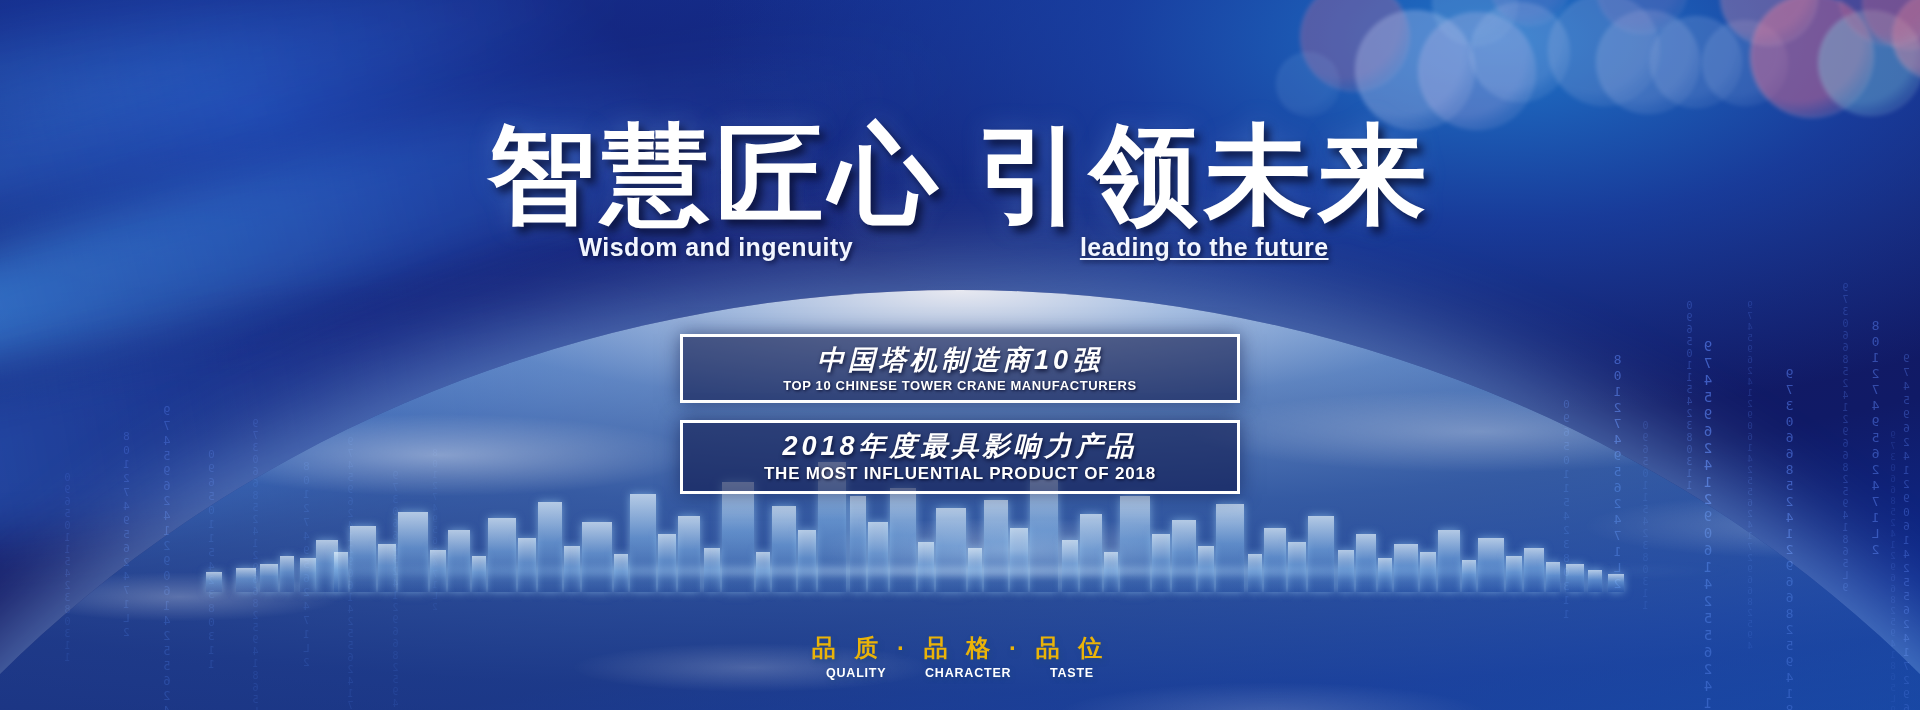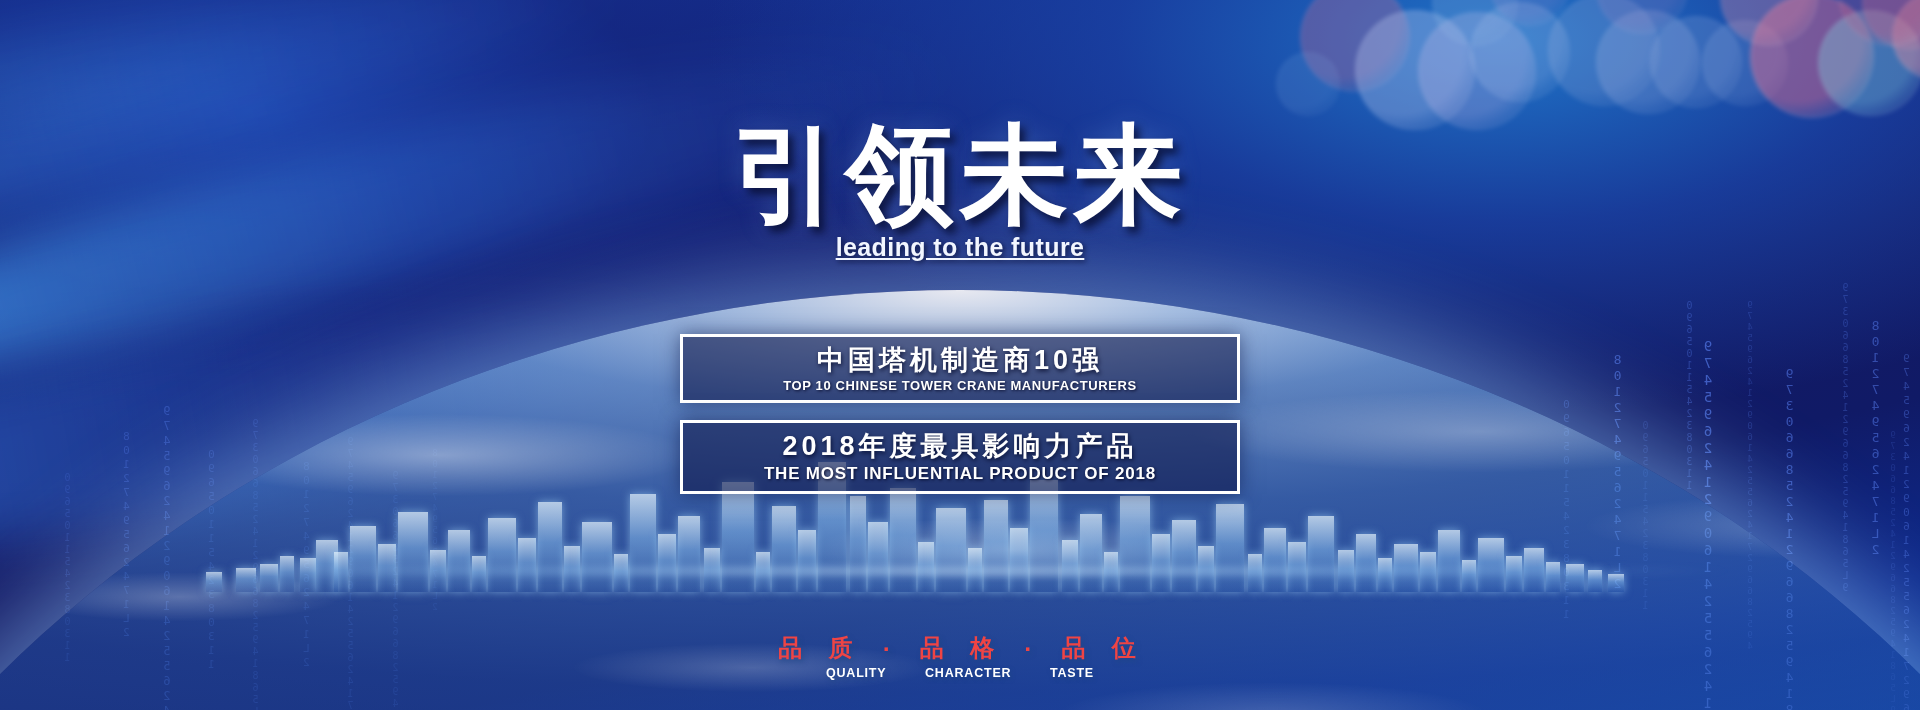--- a/index.html
+++ b/index.html
@@ -163,20 +163,21 @@
   }
   .award:last-child { margin-bottom: 0; }
   .award.wide { width: 600px; margin-left: -20px; }
   .aw-cn {
     font-size: 27px;
     font-weight: bold;
     color: #ffffff;
     letter-spacing: 4px;
     line-height: 1.12;
     text-shadow: 1px 2px 4px rgba(3,6,36,0.8);
+    font-style: italic;
   }
   .aw-cn.sm { font-size: 25px; letter-spacing: 3px; }
   .aw-en {
     margin-top: 3px;
     font-size: 13px;
     font-weight: bold;
     color: #ffffff;
     letter-spacing: 0.6px;
     text-shadow: 1px 1px 3px rgba(3,6,36,0.9);
   }
@@ -185,24 +186,23 @@
 
   .tagline {
     position: absolute;
     top: 632px;
     left: 0; right: 0;
     text-align: center;
   }
   .tag-cn {
     font-size: 24px;
     font-weight: bold;
-    color: #ef4444;
+    color: #eab308;
     letter-spacing: 6px;
     text-shadow: 2px 3px 5px rgba(30,70,130,0.7);
-    font-family: Liberation Mono, monospace;
   }
   .tag-en {
     margin-top: 2px;
     font-size: 12.5px;
     font-weight: bold;
     color: #ffffff;
     letter-spacing: 0.8px;
     text-shadow: 1px 2px 4px rgba(30,70,130,0.75);
   }
   .tag-en span { display: inline-block; }
@@ -332,20 +332,24 @@
       <div class="bld" style="left: 236px; width: 20px; height: 24px;"></div>
       <div class="bld" style="left: 1566px; width: 18px; height: 28px;"></div>
       <div class="bld" style="left: 1588px; width: 14px; height: 22px;"></div>
       <div class="bld" style="left: 206px; width: 16px; height: 20px;"></div>
       <div class="bld" style="left: 1608px; width: 16px; height: 18px;"></div>
     </div>
 
   <div class="content">
 
     <div class="headline">
+      <div class="hl-group left">
+        <div class="hl-cn">智慧匠心</div>
+        <div class="hl-en">Wisdom and ingenuity</div>
+      </div>
       <div class="hl-group right">
         <div class="hl-cn">引领未来</div>
         <div class="hl-en">leading to the future</div>
       </div>
     </div>
 
     <div class="awards">
       <div class="award">
         <div class="aw-cn">中国塔机制造商10强</div>
         <div class="aw-en">TOP 10 CHINESE TOWER CRANE MANUFACTURERS</div>

